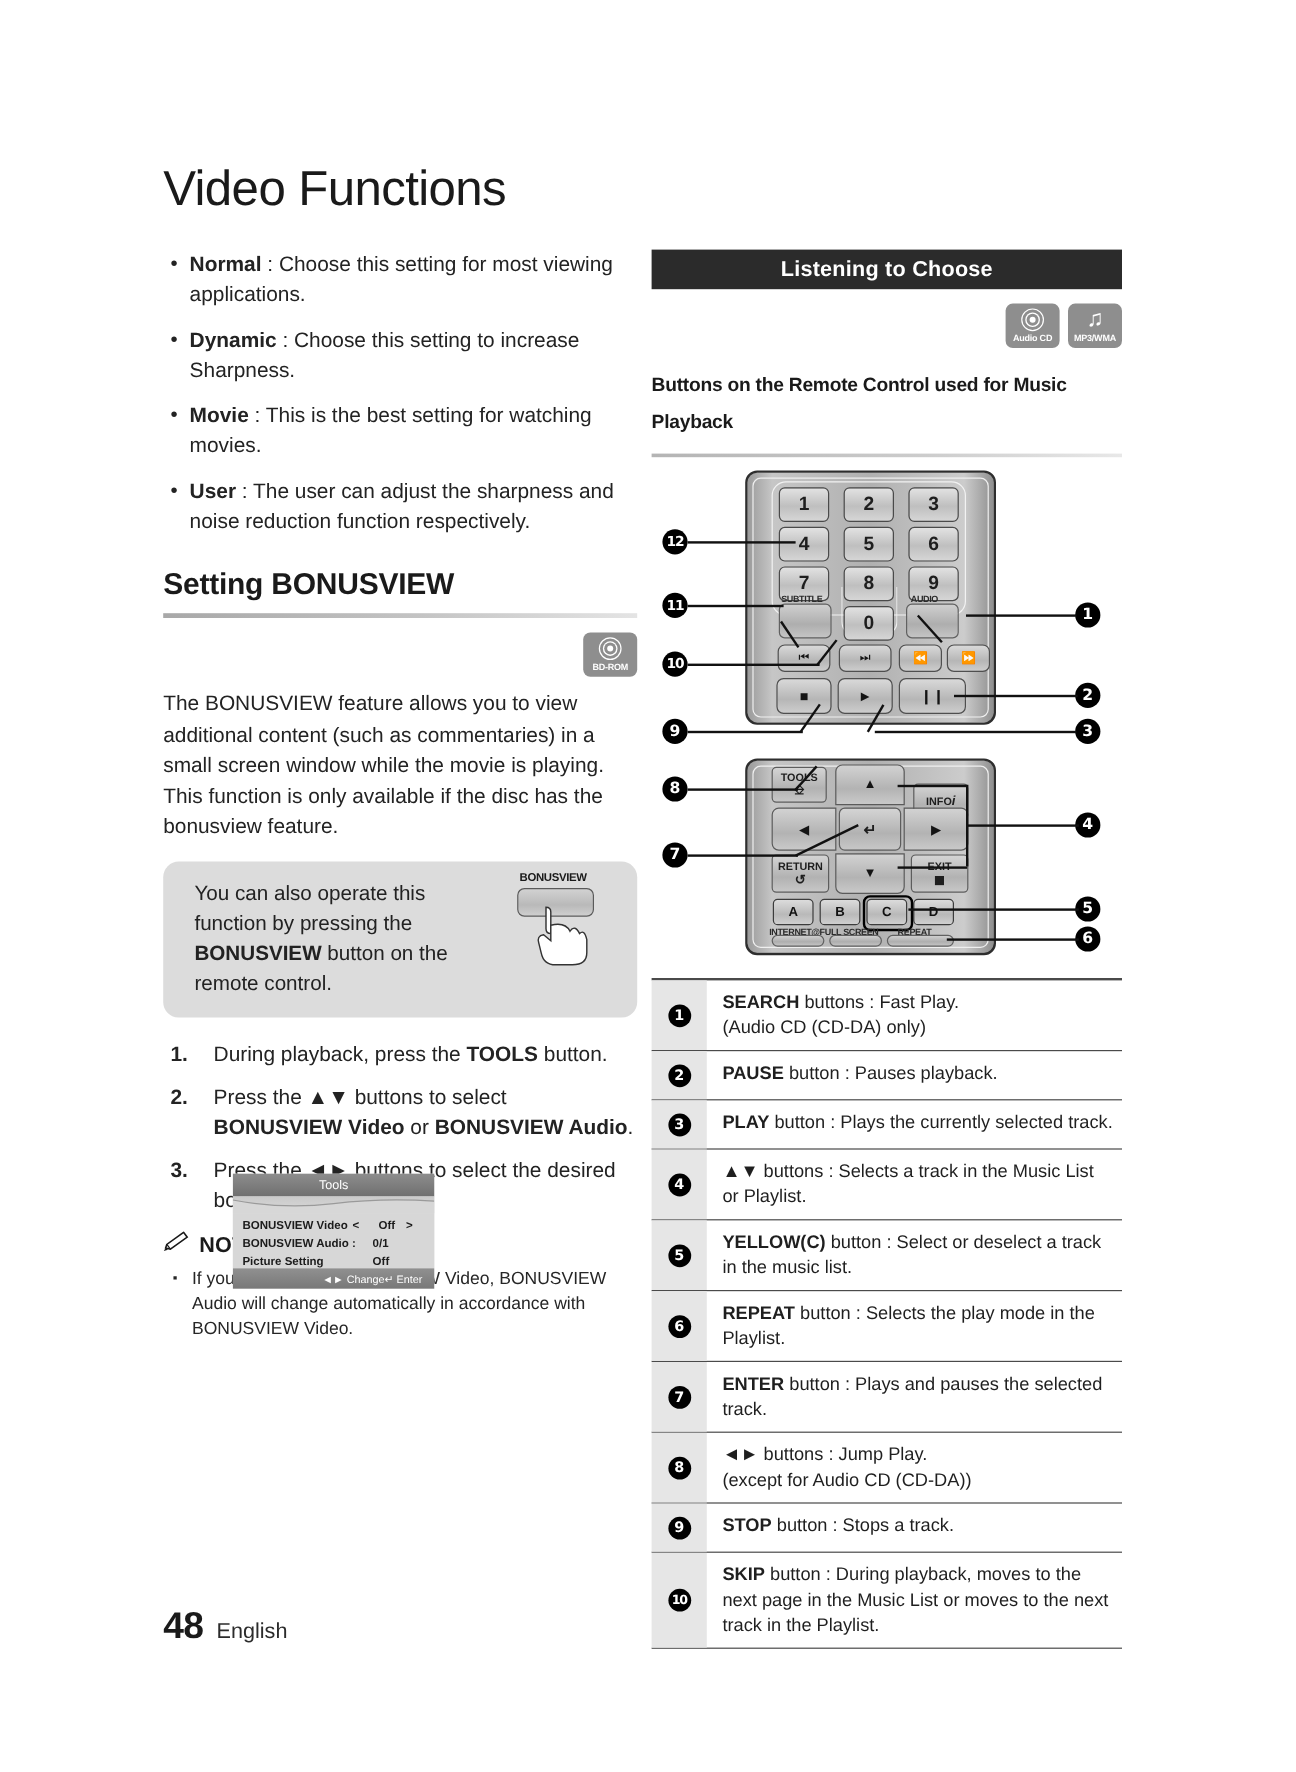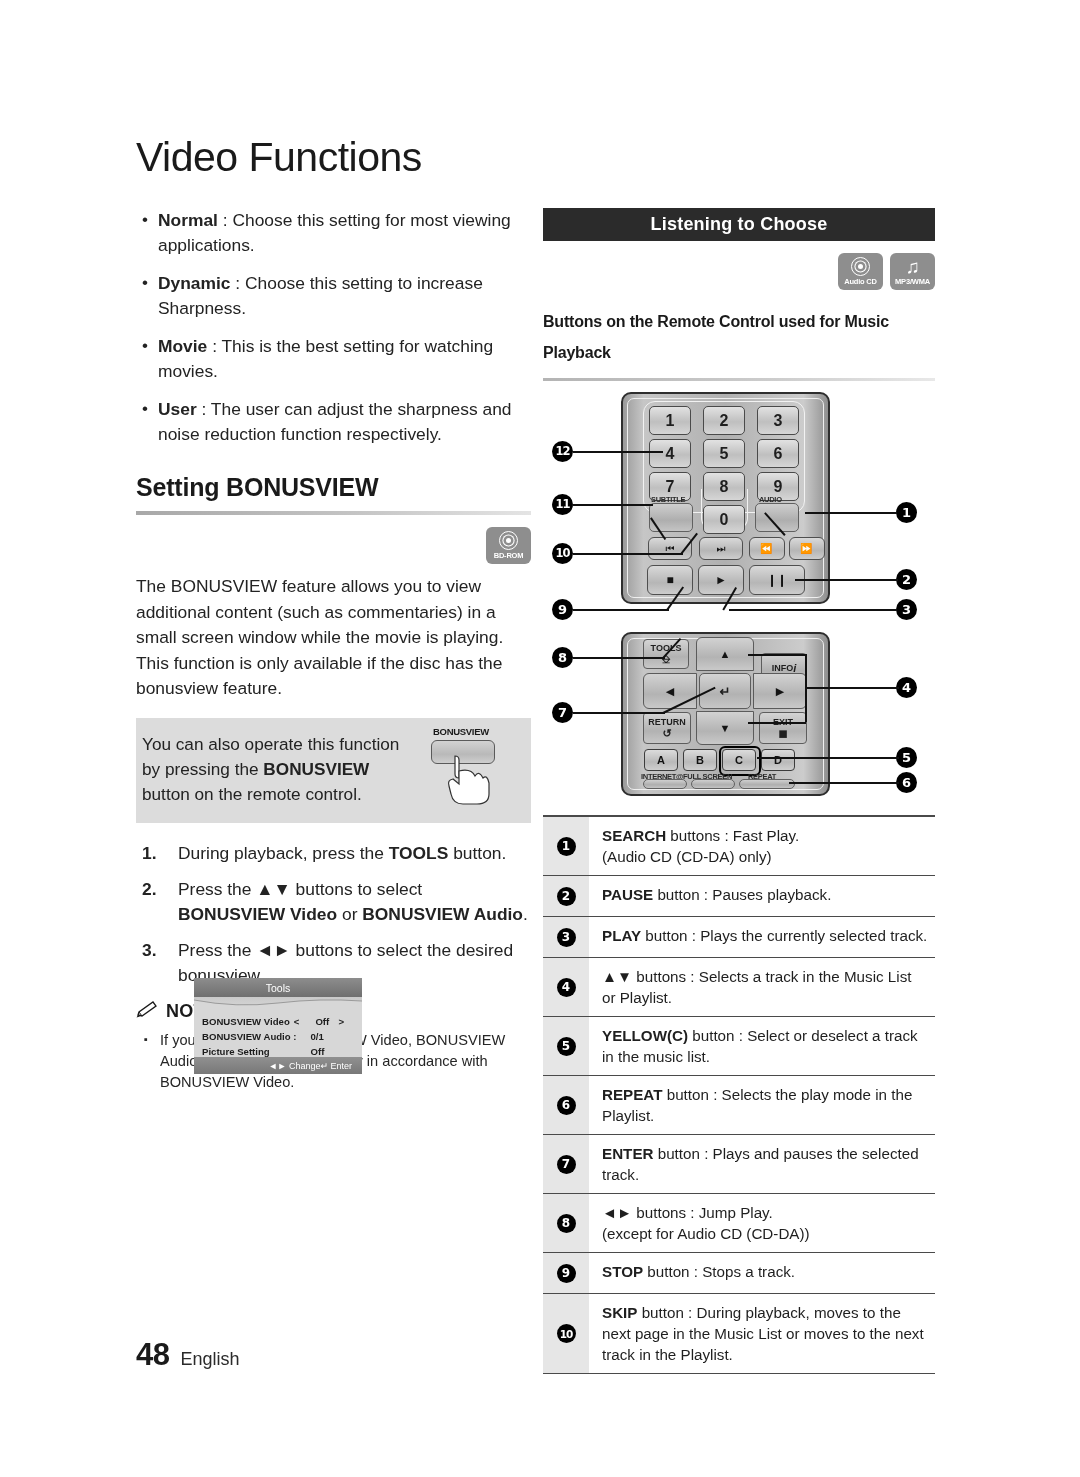--- a/index.html
+++ b/index.html
@@ -94,22 +94,23 @@
   .body-p {
     font-size: 17.4px; line-height: 25.5px;
     color: #232323; margin: 10px 0 0 0;
   }
 
   
   .tipbox {
     position: relative;
     background: #dcdcdc;
     margin-top: 16px;
-    padding: 14px 120px 16px 6px;
+    padding: 14px 120px 16px 26px;
     min-height: 74px;
+    border-radius: 13px;
   }
   .tipbox .tip-text { font-size: 17.2px; line-height: 25px; color: #222; }
   .tipbox .tip-text b { font-weight: 700; }
   .tip-remote {
     position: absolute; right: 8px; top: 8px;
     width: 104px; height: 86px;
   }
   .tip-remote .lbl {
     position: absolute; left: 14px; top: 0;
     font-size: 9.5px; font-weight: 700; color: #1a1a1a;

